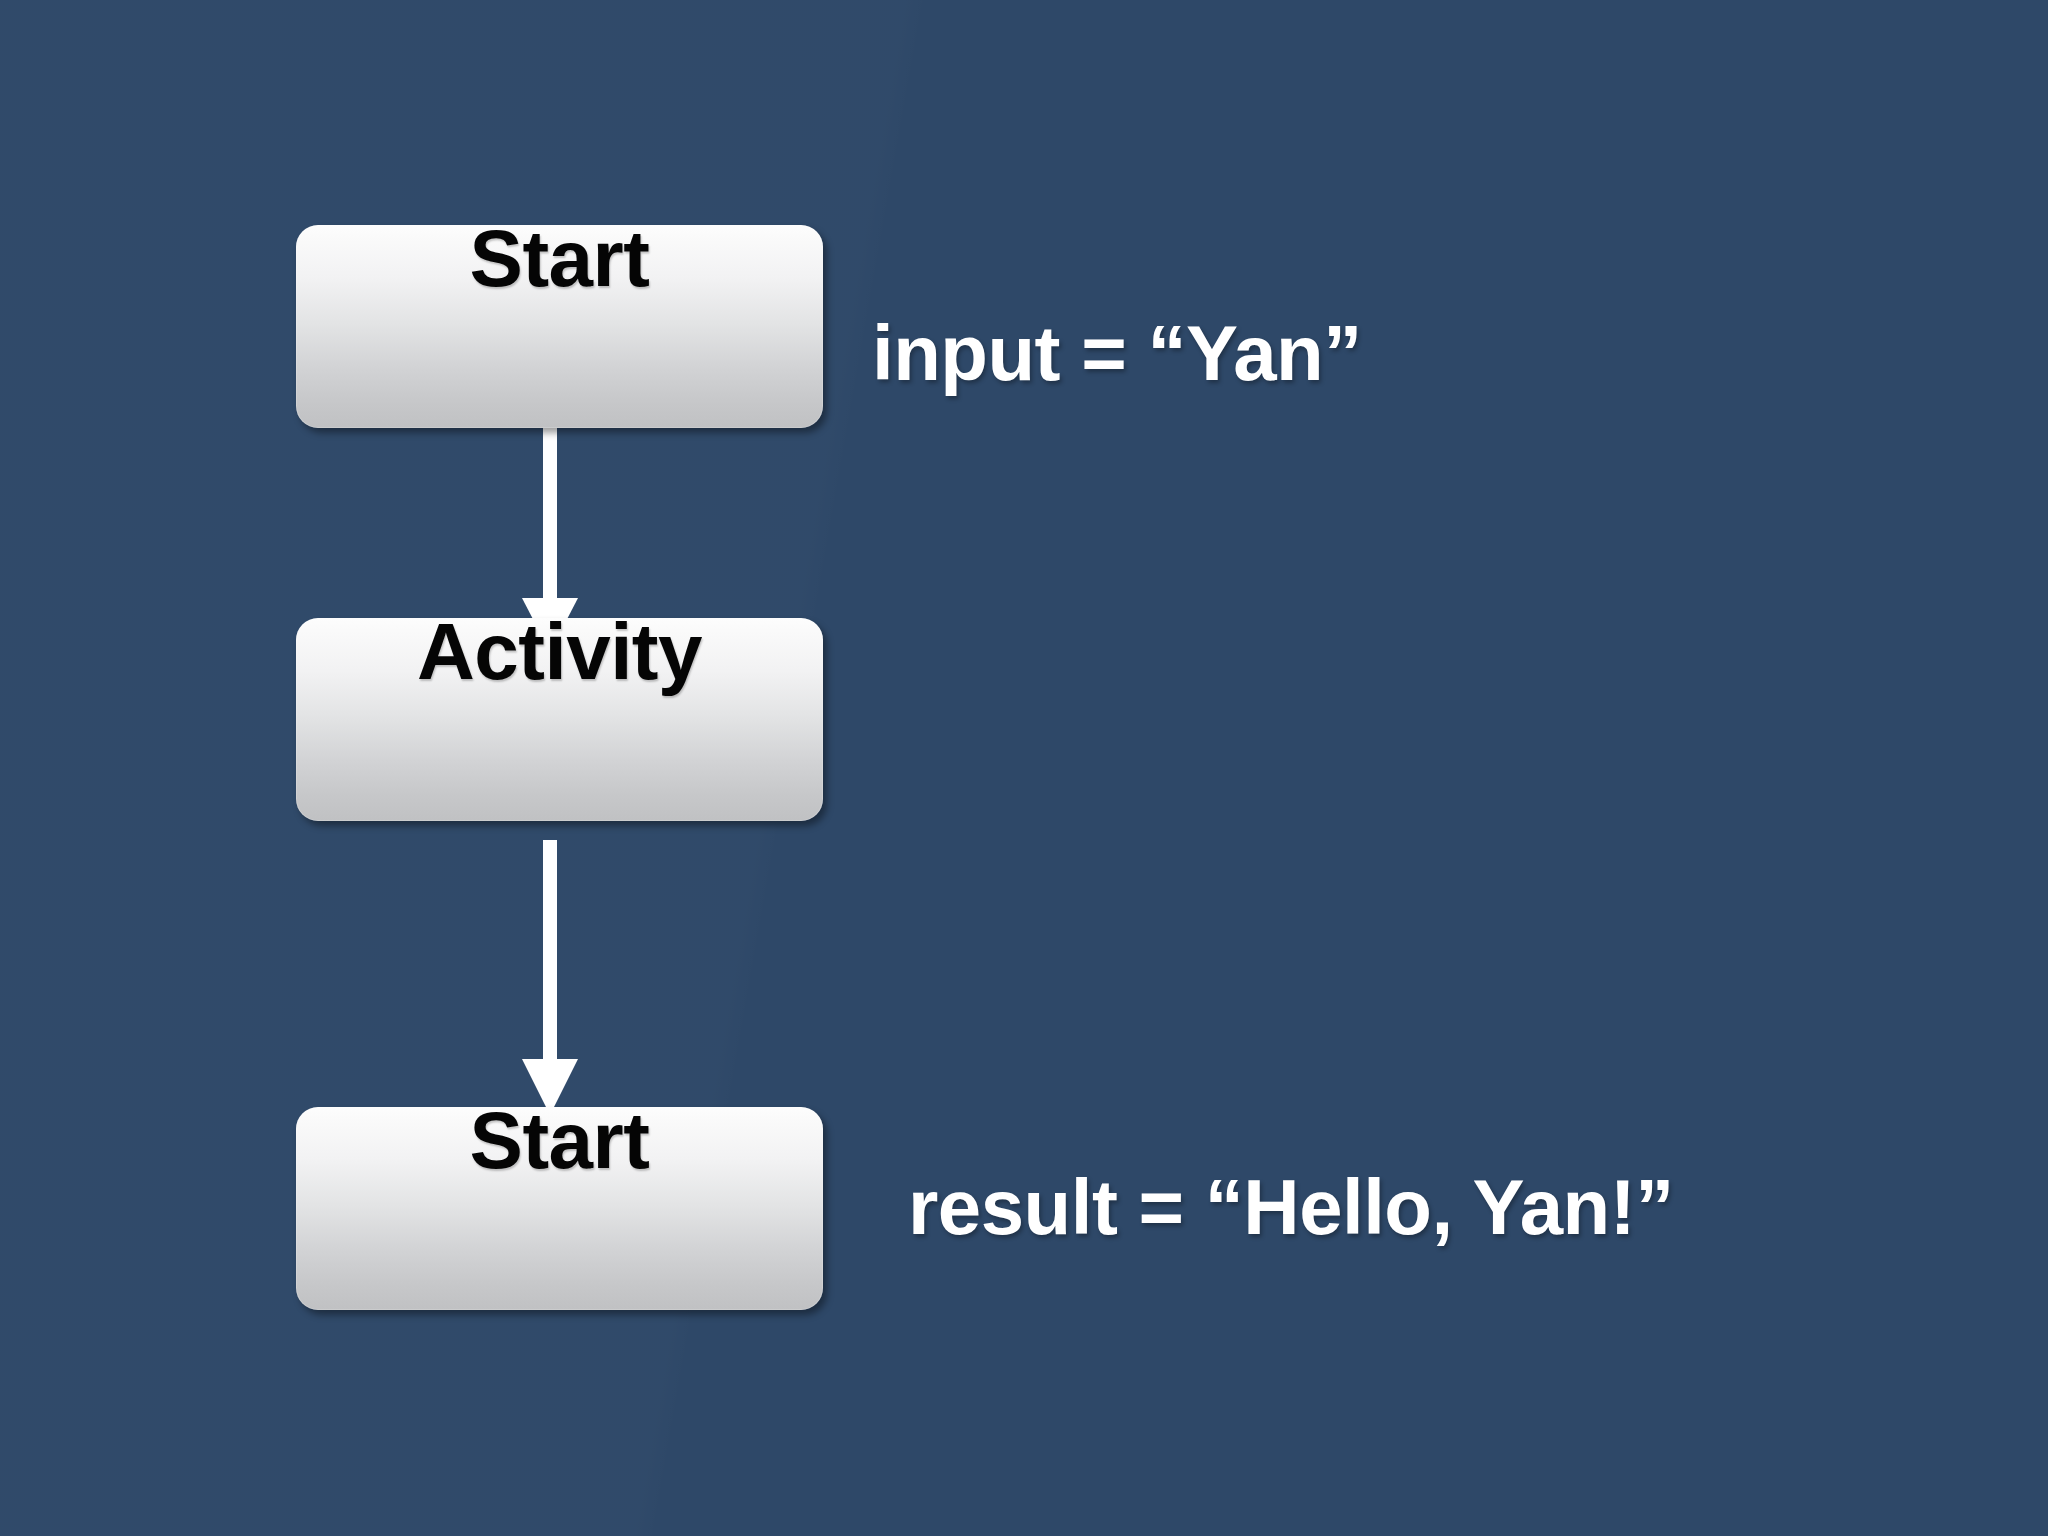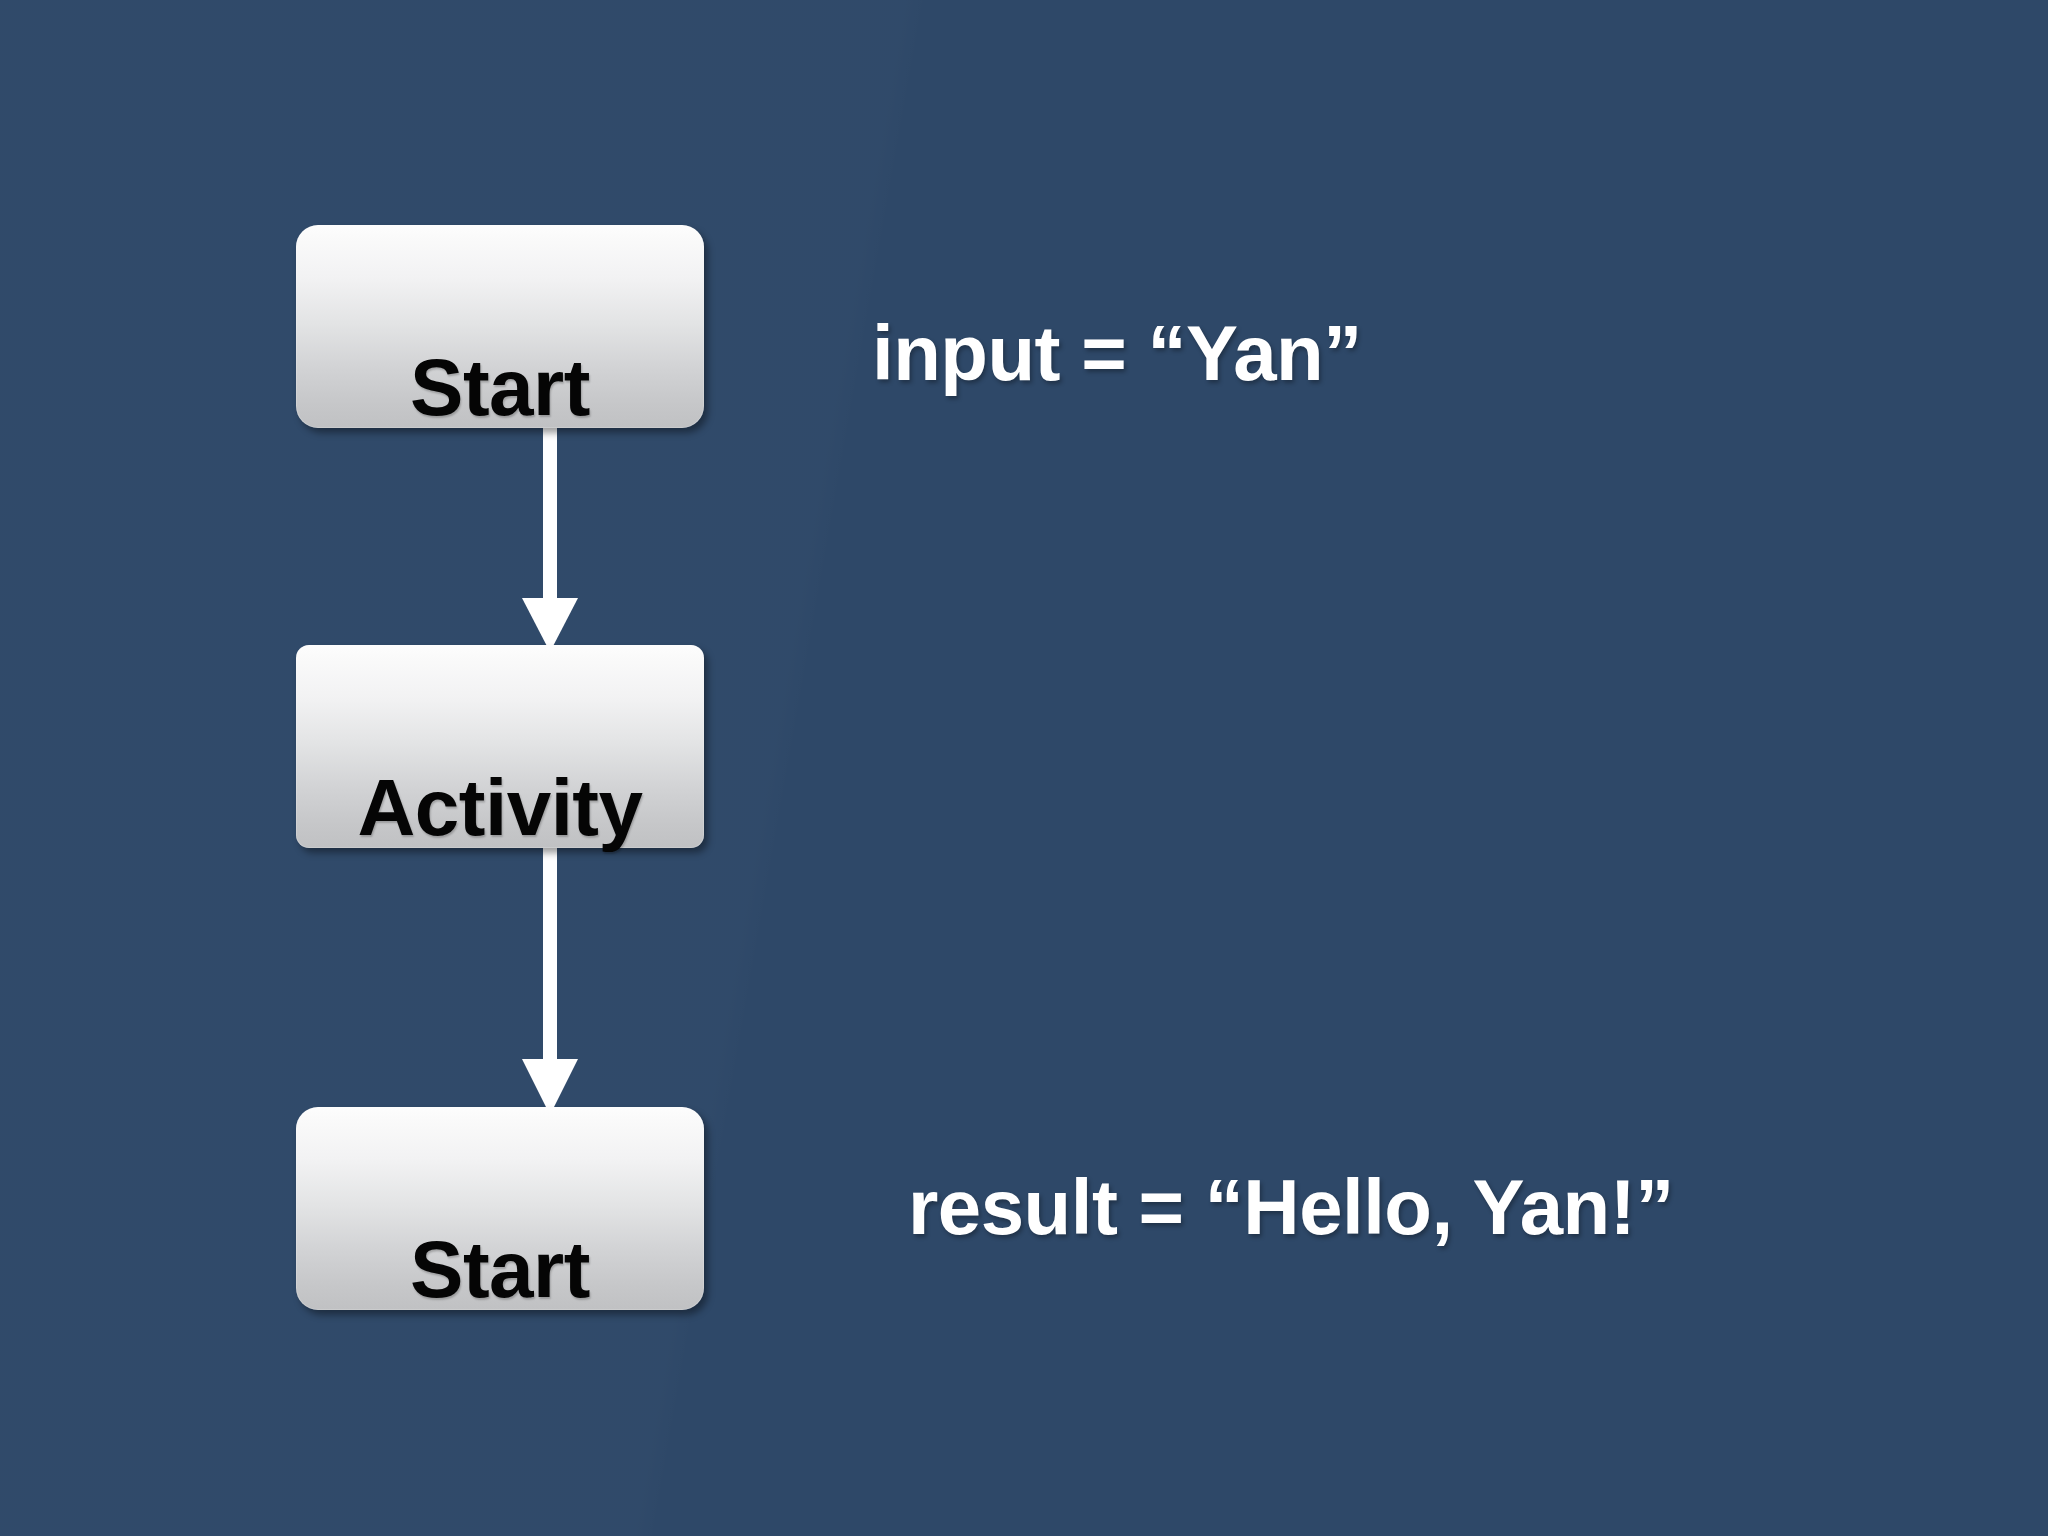--- a/index.html
+++ b/index.html
@@ -26,51 +26,51 @@
                 rgba(255,255,255,0.012) 39%,
                 rgba(255,255,255,0.000) 40%,
                 rgba(255,255,255,0.000) 100%);
     pointer-events: none;
   }
 
   
   .node {
     position: absolute;
     left: 296px;
-    width: 408px;
+    width: 527px;
     height: 203px;
     border-radius: 22px;
     background: linear-gradient(to bottom,
                 #fdfdfd 0%,
                 #fafafa 6%,
                 #f2f2f3 26%,
                 #e3e4e5 48%,
                 #d2d3d5 70%,
                 #c6c7c9 88%,
                 #c0c1c3 100%);
     box-shadow: 4px 5px 7px rgba(0,0,0,0.38),
                 0 0 0 1px rgba(255,255,255,0.18) inset;
     display: flex;
-    align-items: flex-end;
+    align-items: flex-start;
     justify-content: center;
     z-index: 3;
   }
   .node-label {
     font-size: 80px;
     font-weight: bold;
     color: #050505;
     letter-spacing: -0.5px;
     line-height: 1;
     margin-top: -6px;
     text-shadow: 1px 2px 2px rgba(0,0,0,0.22);
     white-space: nowrap;
   }
 
   #node-start    { top: 225px; }
-  #node-activity { top: 645px; border-radius: 13px; }
+  #node-activity { top: 618px; }
   #node-finish   { top: 1107px; }
 
   
   .arrow {
     position: absolute;
     left: 522px;
     width: 56px;
     z-index: 2;
   }
   #arrow-start-activity { top: 420px; height: 232px; }

